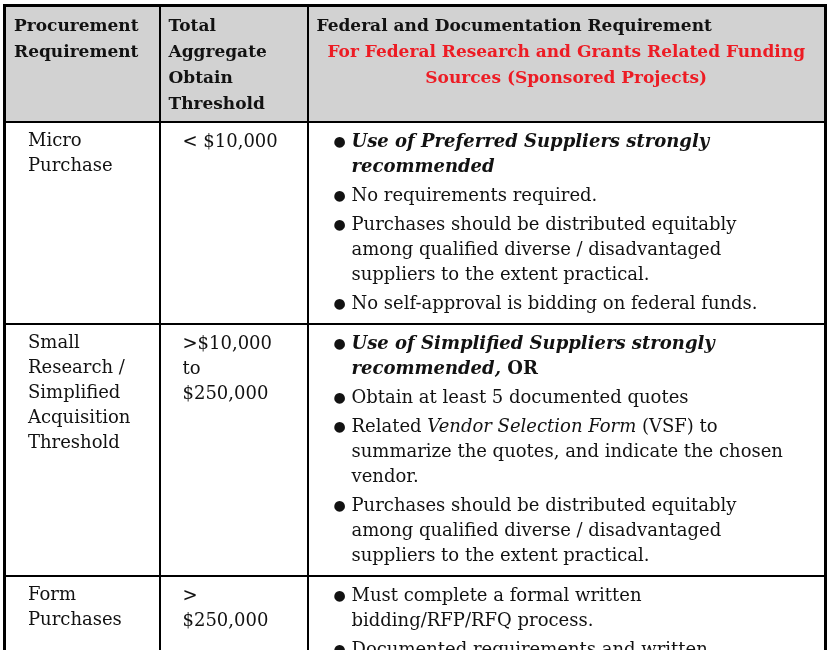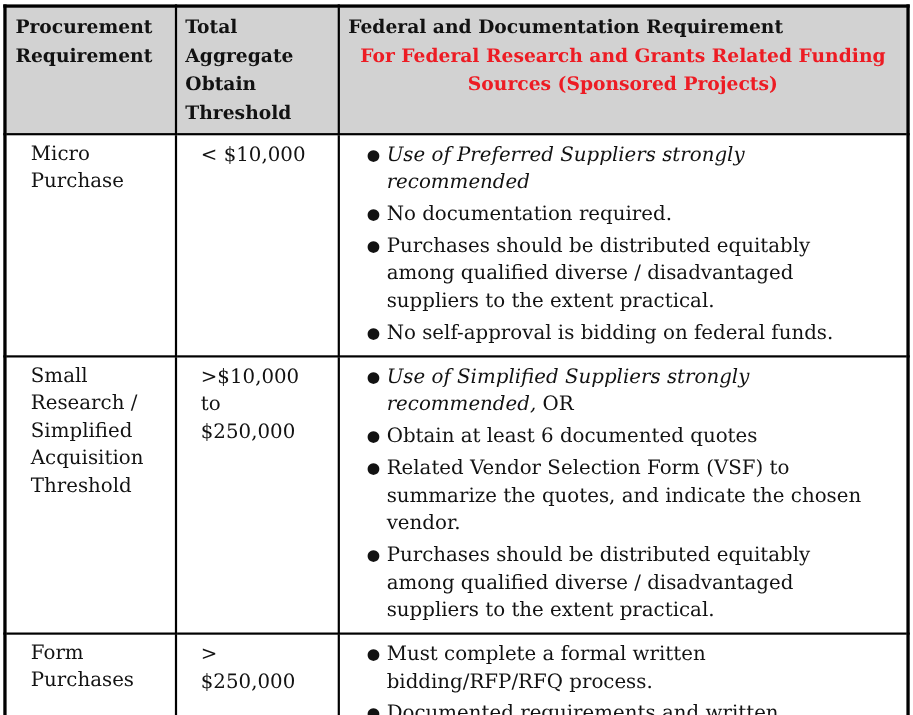--- a/index.html
+++ b/index.html
@@ -66,23 +66,23 @@
     padding-left: 21px;
     margin-bottom: 4px;
   }
   ul.bullets li::before {
     content: "\25CF";
     position: absolute;
     left: 3px;
     top: 1px;
     font-size: 14px;
   }
-  .seg-bi { font-weight: normal; font-style: italic; }
-  .seg-b  { font-weight: normal; }
-  .seg-i  { }
+  .seg-bi { font-weight: bold; font-style: italic; }
+  .seg-b  { font-weight: bold; }
+  .seg-i  { font-style: italic; }
 </style>
 </head>
 <body>
 
 <table class="proc-table">
   <colgroup>
     <col class="col-req">
     <col class="col-thr">
     <col class="col-proc">
   </colgroup>
@@ -105,38 +105,38 @@
     <tr class="row-micro">
       <td class="c-req">
         <div>Micro Purchase</div>
       </td>
       <td class="c-thr">
         <div>&lt; $10,000</div>
       </td>
       <td class="c-proc">
         <ul class="bullets">
           <li><span class="seg-bi">Use of Preferred Suppliers strongly recommended</span></li>
-          <li><span>No documentation required.</span></li>
+          <li><span>No requirements required.</span></li>
           <li><span>Purchases should be distributed equitably among qualified diverse / disadvantaged suppliers to the extent practical.</span></li>
           <li><span>No self-approval is bidding on federal funds.</span></li>
         </ul>
       </td>
     </tr>
 
     <tr class="row-small">
       <td class="c-req">
         <div>Small Research / Simplified Acquisition Threshold</div>
       </td>
       <td class="c-thr">
         <div>&gt;$10,000 to $250,000</div>
       </td>
       <td class="c-proc">
         <ul class="bullets">
           <li><span class="seg-bi">Use of Simplified Suppliers strongly recommended,</span><span class="seg-b"> OR</span></li>
-          <li><span>Obtain at least 6 documented quotes</span></li>
+          <li><span>Obtain at least 5 documented quotes</span></li>
           <li><span>Related </span><span class="seg-i">Vendor Selection Form</span><span> (VSF) to summarize the quotes, and indicate the chosen vendor.</span></li>
           <li><span>Purchases should be distributed equitably among qualified diverse / disadvantaged suppliers to the extent practical.</span></li>
         </ul>
       </td>
     </tr>
 
     <tr class="row-large">
       <td class="c-req">
         <div>Form Purchases</div>
 

